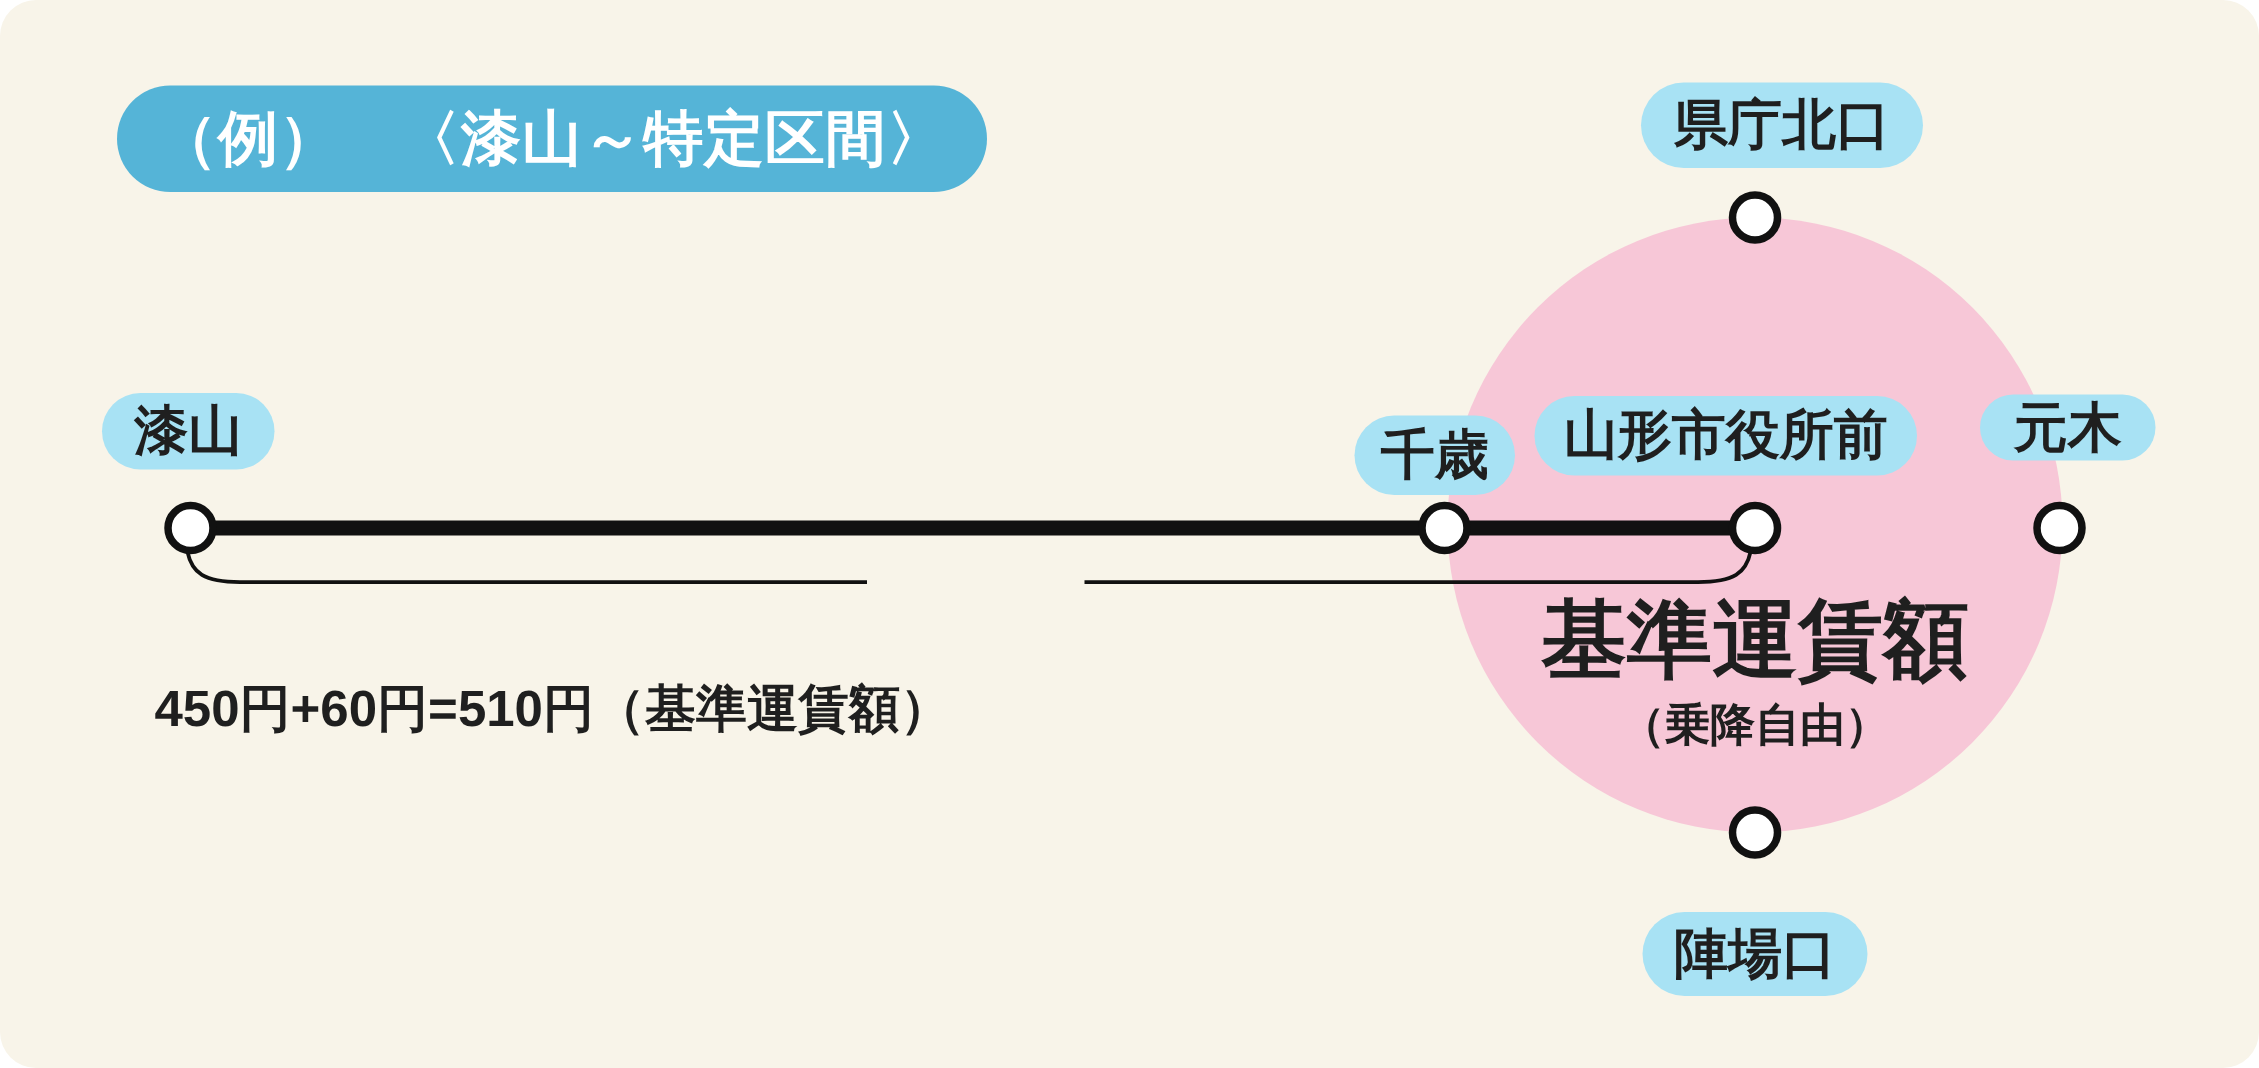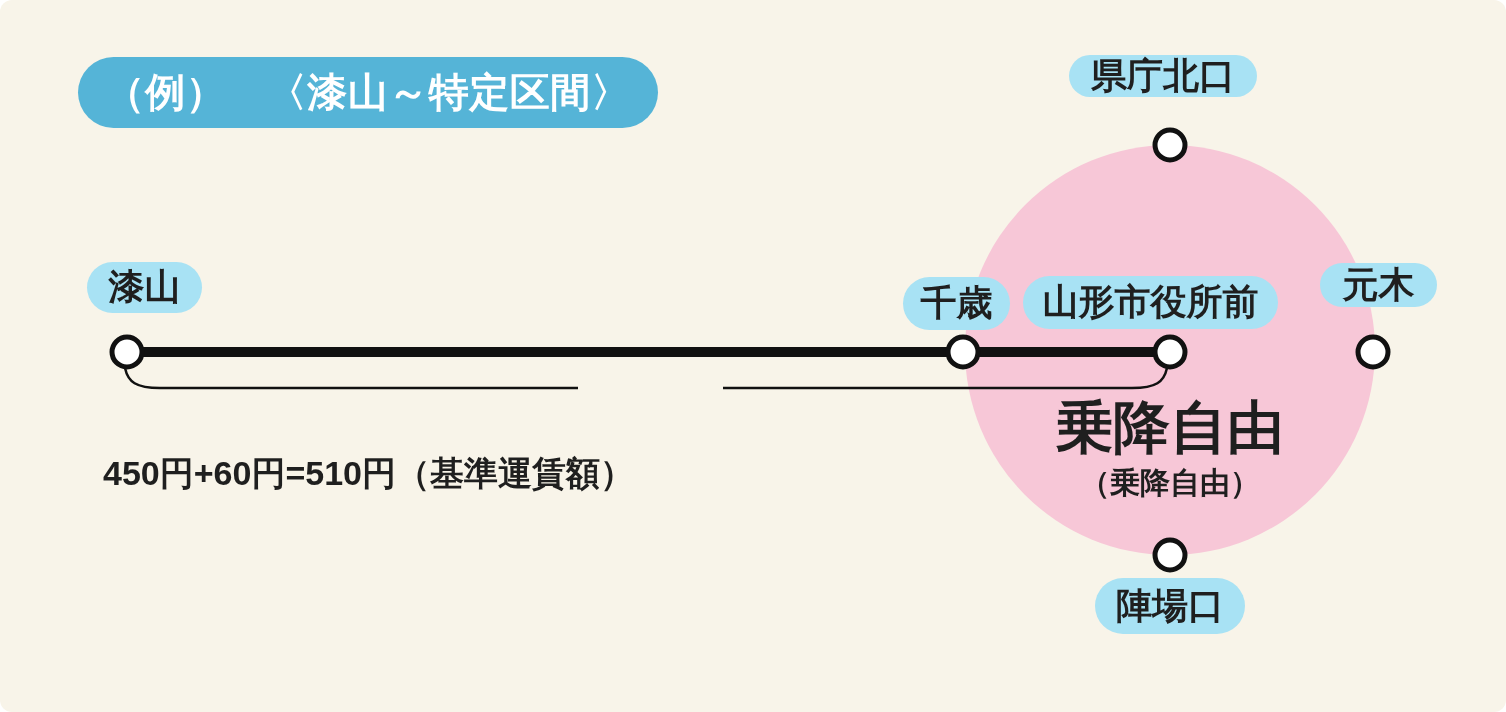--- a/index.html
+++ b/index.html
@@ -13,21 +13,21 @@
   }
   *{margin:0;padding:0;box-sizing:border-box;}
   html,body{background:#FFFFFF;}
   body{
     font-family:"Liberation Sans","DejaVu Sans",sans-serif;
     width:1506px;height:712px;overflow:hidden;
   }
   .page{
     position:relative;width:1506px;height:712px;
     background:var(--page-bg);
-    border-radius:12px;
+    border-radius:24px;
     overflow:hidden;
   }
   
   .title-pill{
     position:absolute;left:78px;top:57px;width:580px;height:71px;
     background:var(--title-pill-bg);
     border-radius:36px;
     display:flex;align-items:center;justify-content:center;
     color:var(--title-text);
     font-size:40px;font-weight:bold;white-space:nowrap;
@@ -47,26 +47,26 @@
   }
   
   .station-pill{
     position:absolute;z-index:3;
     background:var(--station-pill-bg);
     border-radius:30px;
     display:flex;align-items:center;justify-content:center;
     font-size:36px;font-weight:bold;color:var(--text-color);
     white-space:nowrap;
   }
-  .p-urushiyama{left:87px;  top:262px;width:115px;height:51px;}
+  .p-urushiyama{left:68px;  top:262px;width:115px;height:51px;}
   .p-chitose   {left:903px; top:260px;width:107px;height:53px;margin-top:17px;}
-  .p-shiyakusho{left:1023px;top:276px;width:255px;height:53px;}
+  .p-shiyakusho{left:1023px;top:264px;width:255px;height:53px;}
   .p-motoki    {left:1320px;top:263px;width:117px;height:44px;}
-  .p-kencho    {left:1069px;top:55px; width:188px;height:42px;}
-  .p-jinba     {left:1095px;top:578px;width:150px;height:56px;}
+  .p-kencho    {left:1094px;top:55px; width:188px;height:57px;}
+  .p-jinba     {left:1095px;top:608px;width:150px;height:56px;}
   
   .zone-label{
     position:absolute;left:1020px;top:396px;width:300px;
     text-align:center;z-index:3;color:var(--text-color);
   }
   .zone-name{font-size:57px;font-weight:bold;line-height:1.1;white-space:nowrap;}
   .zone-note{font-size:30px;font-weight:bold;margin-top:4px;white-space:nowrap;}
   
   .fare-450{
     position:absolute;left:575px;top:364px;width:152px;
@@ -101,21 +101,21 @@
   </svg>
 
   <div class="station-pill p-urushiyama">漆山</div>
   <div class="station-pill p-chitose">千歳</div>
   <div class="station-pill p-shiyakusho">山形市役所前</div>
   <div class="station-pill p-motoki">元木</div>
   <div class="station-pill p-kencho">県庁北口</div>
   <div class="station-pill p-jinba">陣場口</div>
 
   <div class="zone-label">
-    <div class="zone-name">乗降自由</div>
+    <div class="zone-name">基準運賃額</div>
     <div class="zone-note">（乗降自由）</div>
   </div>
 
 
   <div class="fare-note">
     <div>450円+60円=510円（基準運賃額）</div>
   </div>
 
 </div>
 

